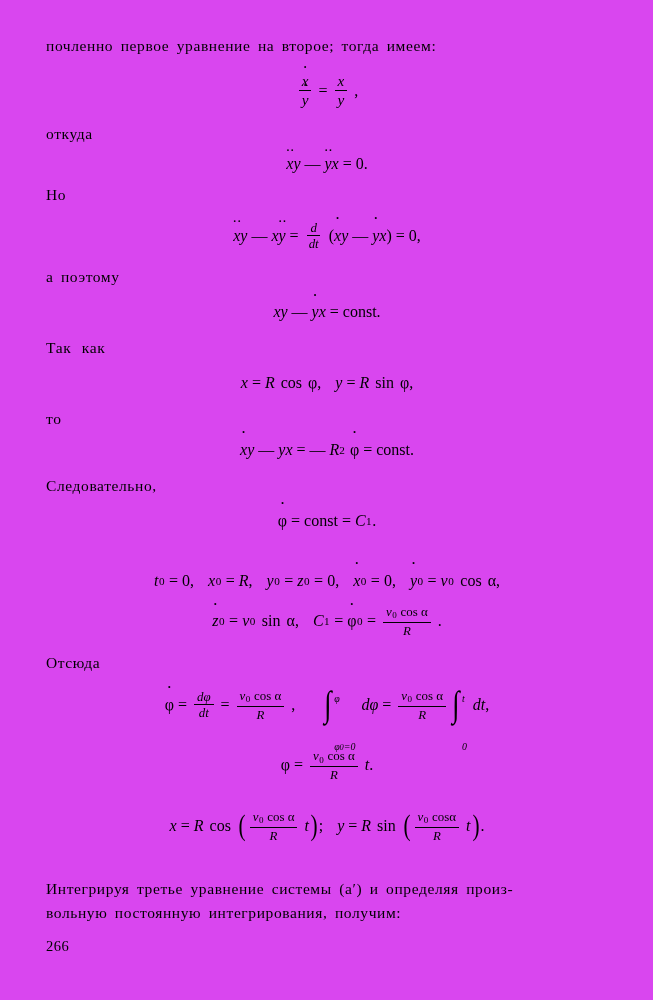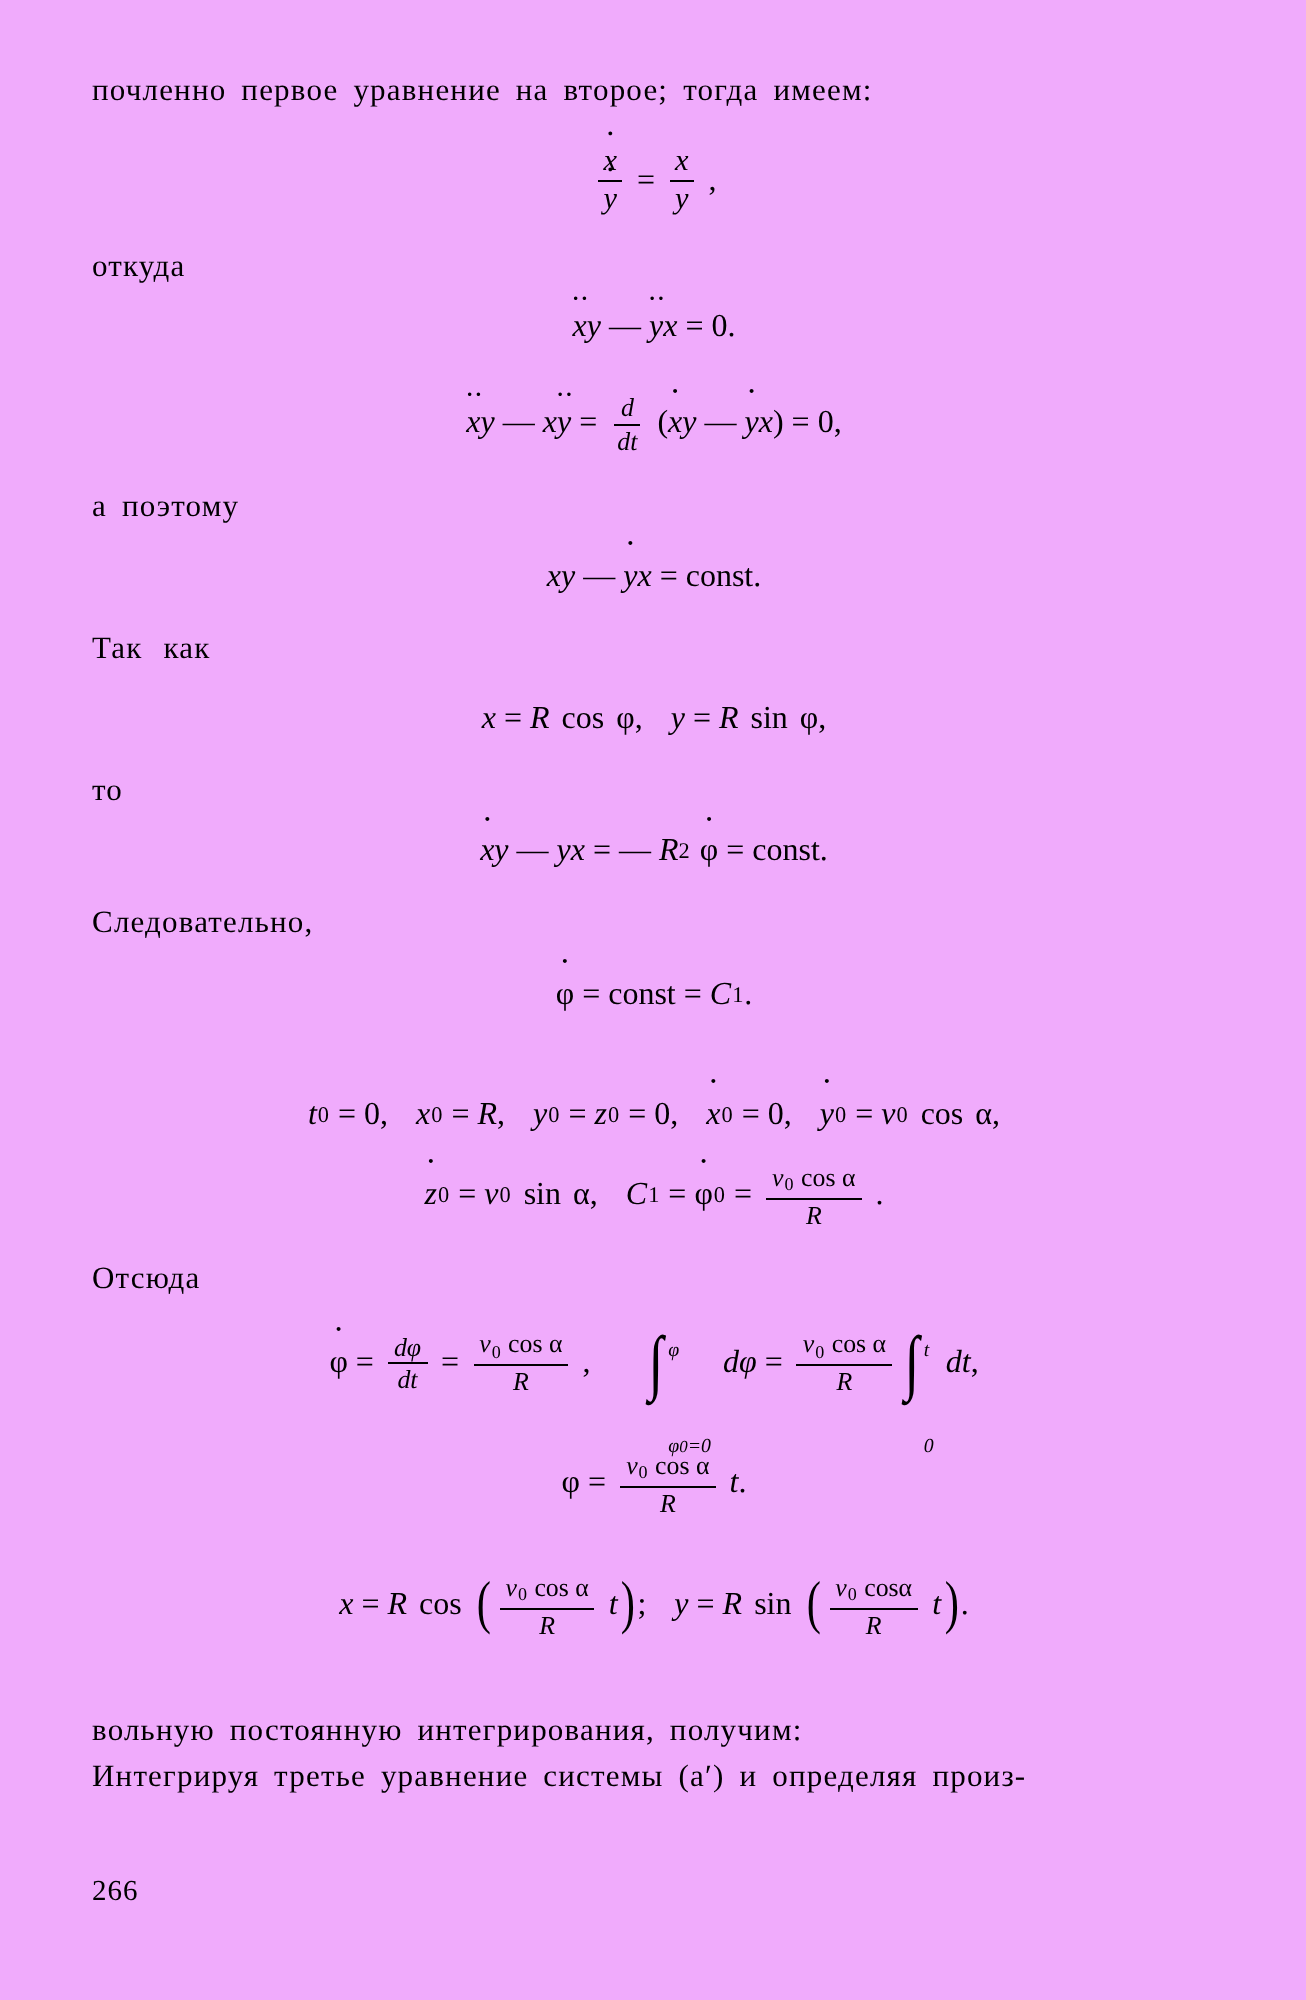--- a/index.html
+++ b/index.html
@@ -13,21 +13,21 @@
     position: relative;
     font-family: "Liberation Serif", serif;
     color: #000000;
     overflow: hidden;
   }
   .page {
     position: absolute;
     left: 0; top: 0;
     width: 653px;
     height: 1000px;
-    background: #f0abfc;
+    background: #d946ef;
   }
   .content {
     position: absolute;
     left: 46px;
     top: 34px;
     width: 562px;
   }
   .para {
     font-size: 15.5px;
     letter-spacing: 0.6px;
@@ -210,20 +210,21 @@
         <span class="op up">—</span>
         <span class="ddotted">y</span>
           <span class="it">x</span>
         <span class="op up">=</span>
           <span class="up">0.</span>
       </span>
     </div>
 
     <div class="gap-s"></div>
 
+    <p class="para">Но</p>
 
     <div class="gap-m"></div>
 
     <div class="eq">
       <span class="eq-row">
         <span class="ddotted">x</span>
           <span class="it">y</span>
         <span class="op up">—</span>
         <span class="it">x</span>
           <span class="ddotted">y</span>
@@ -487,21 +488,21 @@
         </span>
         <span class="it">&nbsp;t</span>
         <span class="paren-big">)</span>
         <span class="up">.</span>
       </span>
     </div>
 
     <div class="gap-xl"></div>
     <div class="gap-s"></div>
 
+    <p class="para spaced">Интегрируя третье уравнение системы (а′) и определяя произ-</p>
     <p class="para spaced">вольную постоянную интегрирования, получим:</p>
-    <p class="para spaced">Интегрируя третье уравнение системы (а′) и определяя произ-</p>
 
     <div class="gap-l"></div>
 
   </div>
 
   <div class="folio">266</div>
 </div>
 
 </body></html>

